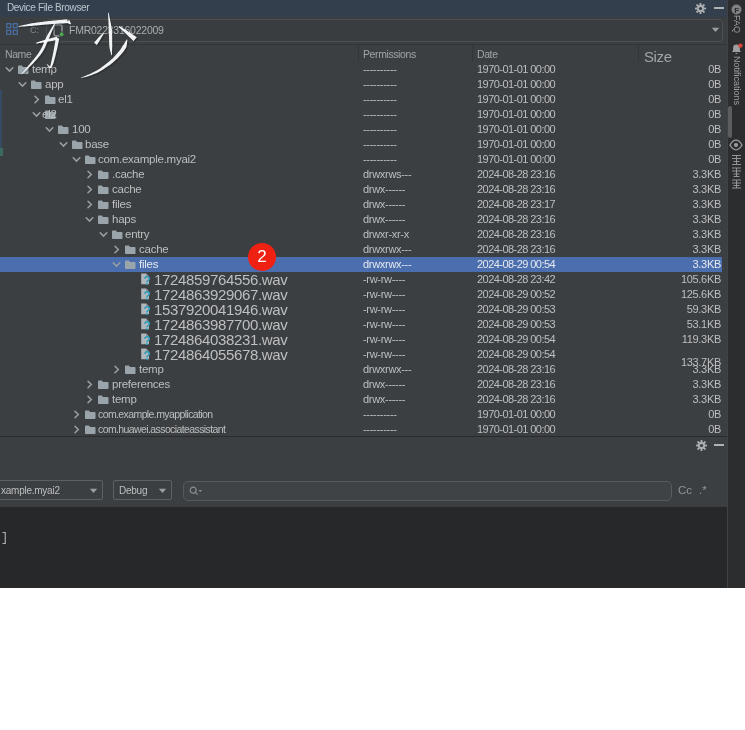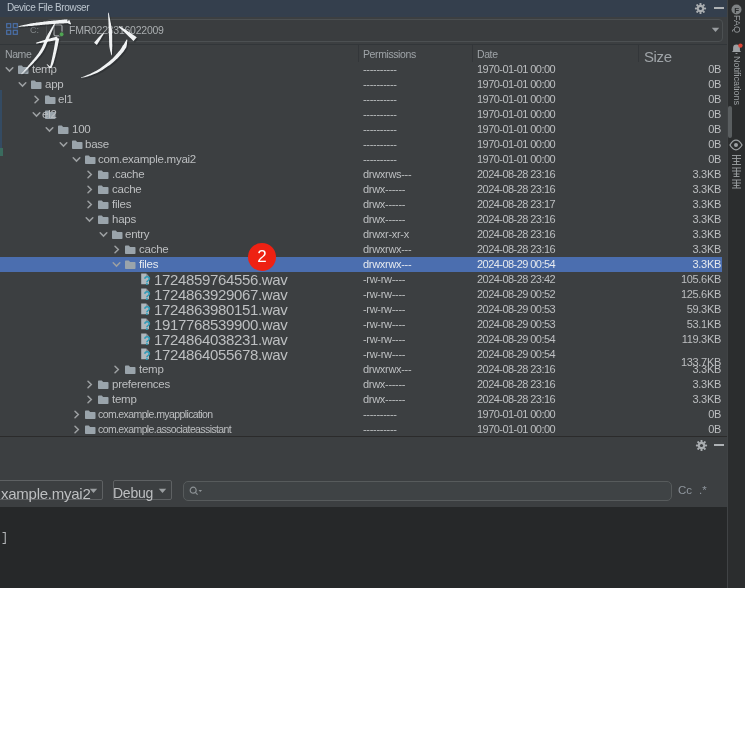--- a/index.html
+++ b/index.html
@@ -216,30 +216,30 @@
       </svg></div>
 <div class="rt wv" style="left:154px;top:287px;color:#BDBFC1">1724863929067.wav</div>
 <div class="rt" style="left:363px;top:287px;color:#BDBFC1">-rw-rw----</div>
 <div class="rt dt" style="left:477px;top:287px;color:#BDBFC1">2024-08-29 00:52</div>
 <div class="rt sz" style="top:287px;color:#BDBFC1">125.6KB</div>
 <div style="position:absolute;left:140px;top:303px;line-height:0"><svg width="12" height="13" viewBox="0 0 12 13">
         <path d="M1.2,0.5 h5 l2.8,2.9 v7.8 h-7.8 z" fill="#AFB7BD"></path>
         <path d="M6.2,0.5 l2.8,2.9 h-2.8 z" fill="#878E94"></path>
         <text x="3.4" y="12" font-family="Liberation Sans,sans-serif" font-size="12" font-weight="bold" fill="#2D9BB8">?</text>
       </svg></div>
-<div class="rt wv" style="left:154px;top:302px;color:#BDBFC1">1724863980151.wav</div>
+<div class="rt wv" style="left:154px;top:302px;color:#BDBFC1">1537920041946.wav</div>
 <div class="rt" style="left:363px;top:302px;color:#BDBFC1">-rw-rw----</div>
 <div class="rt dt" style="left:477px;top:302px;color:#BDBFC1">2024-08-29 00:53</div>
 <div class="rt sz" style="top:302px;color:#BDBFC1">59.3KB</div>
 <div style="position:absolute;left:140px;top:318px;line-height:0"><svg width="12" height="13" viewBox="0 0 12 13">
         <path d="M1.2,0.5 h5 l2.8,2.9 v7.8 h-7.8 z" fill="#AFB7BD"></path>
         <path d="M6.2,0.5 l2.8,2.9 h-2.8 z" fill="#878E94"></path>
         <text x="3.4" y="12" font-family="Liberation Sans,sans-serif" font-size="12" font-weight="bold" fill="#2D9BB8">?</text>
       </svg></div>
-<div class="rt wv" style="left:154px;top:317px;color:#BDBFC1">1917768539900.wav</div>
+<div class="rt wv" style="left:154px;top:317px;color:#BDBFC1">1724863987700.wav</div>
 <div class="rt" style="left:363px;top:317px;color:#BDBFC1">-rw-rw----</div>
 <div class="rt dt" style="left:477px;top:317px;color:#BDBFC1">2024-08-29 00:53</div>
 <div class="rt sz" style="top:317px;color:#BDBFC1">53.1KB</div>
 <div style="position:absolute;left:140px;top:333px;line-height:0"><svg width="12" height="13" viewBox="0 0 12 13">
         <path d="M1.2,0.5 h5 l2.8,2.9 v7.8 h-7.8 z" fill="#AFB7BD"></path>
         <path d="M6.2,0.5 l2.8,2.9 h-2.8 z" fill="#878E94"></path>
         <text x="3.4" y="12" font-family="Liberation Sans,sans-serif" font-size="12" font-weight="bold" fill="#2D9BB8">?</text>
       </svg></div>
 <div class="rt wv" style="left:154px;top:332px;color:#BDBFC1">1724864038231.wav</div>
 <div class="rt" style="left:363px;top:332px;color:#BDBFC1">-rw-rw----</div>
@@ -293,21 +293,21 @@
 <div class="rt nm" style="left:98px;top:407px;color:#BDBFC1;font-size:10.5px;letter-spacing:-0.6px">com.example.myapplication</div>
 <div class="rt" style="left:363px;top:407px;color:#BDBFC1">----------</div>
 <div class="rt dt" style="left:477px;top:407px;color:#BDBFC1">1970-01-01 00:00</div>
 <div class="rt sz" style="top:407px;color:#BDBFC1">0B</div>
 <div style="position:absolute;left:72px;top:425px;line-height:0"><svg width="9" height="9" viewBox="0 0 9 9">
         <path d="M3,1.2 L6.3,4.5 L3,7.8" stroke="#9DA0A2" stroke-width="1.5" fill="none" stroke-linecap="round"></path>
       </svg></div>
 <div style="position:absolute;left:84px;top:424px;line-height:0"><svg width="12" height="11" viewBox="0 0 12 11">
         <path d="M1,2.2 a0.8,0.8 0 0 1 0.8,-0.8 h3 l1.3,1.5 h4.6 a0.8,0.8 0 0 1 0.8,0.8 v5.6 a0.8,0.8 0 0 1 -0.8,0.8 H1.8 a0.8,0.8 0 0 1 -0.8,-0.8 Z" fill="#9AA4AB"></path>
       </svg></div>
-<div class="rt nm" style="left:98px;top:422px;color:#BDBFC1;font-size:10.5px;letter-spacing:-0.6px">com.example.associateassistant</div>
+<div class="rt nm" style="left:98px;top:422px;color:#BDBFC1;font-size:10.5px;letter-spacing:-0.6px">com.huawei.associateassistant</div>
 <div class="rt" style="left:363px;top:422px;color:#BDBFC1">----------</div>
 <div class="rt dt" style="left:477px;top:422px;color:#BDBFC1">1970-01-01 00:00</div>
 <div class="rt sz" style="top:422px;color:#BDBFC1">0B</div>
 
 <div style="position:absolute;left:0;top:90px;width:2px;height:58px;background:#344B63"></div>
 <div style="position:absolute;left:0;top:148px;width:2.5px;height:8px;background:#3A6B5E"></div>
 
 <div style="position:absolute;left:0;top:436px;width:727px;height:1px;background:#2B2B2B"></div>
 <div style="position:absolute;left:0;top:437px;width:727px;height:70px;background:#3C3F41"></div>
 <div style="position:absolute;left:695px;top:439px;line-height:0"><svg width="13" height="13" viewBox="0 0 13 13">
@@ -320,26 +320,26 @@
           <rect x="5.5" y="0.9" width="2" height="2.2" rx="0.7" transform="rotate(180 6.5 6.5)"></rect>
           <rect x="5.5" y="0.9" width="2" height="2.2" rx="0.7" transform="rotate(225 6.5 6.5)"></rect>
           <rect x="5.5" y="0.9" width="2" height="2.2" rx="0.7" transform="rotate(270 6.5 6.5)"></rect>
           <rect x="5.5" y="0.9" width="2" height="2.2" rx="0.7" transform="rotate(315 6.5 6.5)"></rect>
         </g>
         <circle cx="6.5" cy="6.5" r="1.6" fill="#3C3F41"></circle>
       </svg></div>
 <div style="position:absolute;left:714px;top:444px;width:10px;height:2px;background:#AEB2B5"></div>
 
 <div style="position:absolute;left:-30px;top:480px;width:133px;height:20px;border:1px solid #5E6163;border-radius:2px"></div>
-<div style="position:absolute;left:1px;top:485px;font-size:15px;letter-spacing:-0.25px;color:#BDBFC1">xample.myai2</div>
+<div style="position:absolute;left:1px;top:485px;font-size:10px;letter-spacing:-0.25px;color:#BDBFC1">xample.myai2</div>
 <div style="position:absolute;left:89px;top:488px;line-height:0"><svg width="9" height="6" viewBox="0 0 9 6">
         <path d="M0.8,0.8 L4.5,5 L8.2,0.8 Z" fill="#9A9EA1"></path>
       </svg></div>
 <div style="position:absolute;left:113px;top:480px;width:59px;height:20px;border:1px solid #5E6163;border-radius:2px"></div>
-<div style="position:absolute;left:113px;top:485px;font-size:14px;letter-spacing:-0.25px;color:#BDBFC1">Debug</div>
+<div style="position:absolute;left:119px;top:485px;font-size:10px;letter-spacing:-0.25px;color:#BDBFC1">Debug</div>
 <div style="position:absolute;left:158px;top:488px;line-height:0"><svg width="9" height="6" viewBox="0 0 9 6">
         <path d="M0.8,0.8 L4.5,5 L8.2,0.8 Z" fill="#9A9EA1"></path>
       </svg></div>
 <div style="position:absolute;left:183px;top:481px;width:489px;height:20px;border:1px solid #575B5C;border-radius:5px;background:#3F4345"></div>
 <svg width="14" height="11" viewBox="0 0 14 11" style="position:absolute;left:189px;top:486px">
   <circle cx="4.2" cy="4.2" r="3" fill="none" stroke="#8C9194" stroke-width="1.2"></circle>
   <path d="M6.4,6.4 L8.6,8.6" stroke="#8C9194" stroke-width="1.2"></path>
   <path d="M9.5,4 l1.8,2 l1.8,-2 z" fill="#8C9194"></path>
     </svg>
 <div style="position:absolute;left:678px;top:484px;font-size:11.5px;color:#8E959C">Cc</div>

